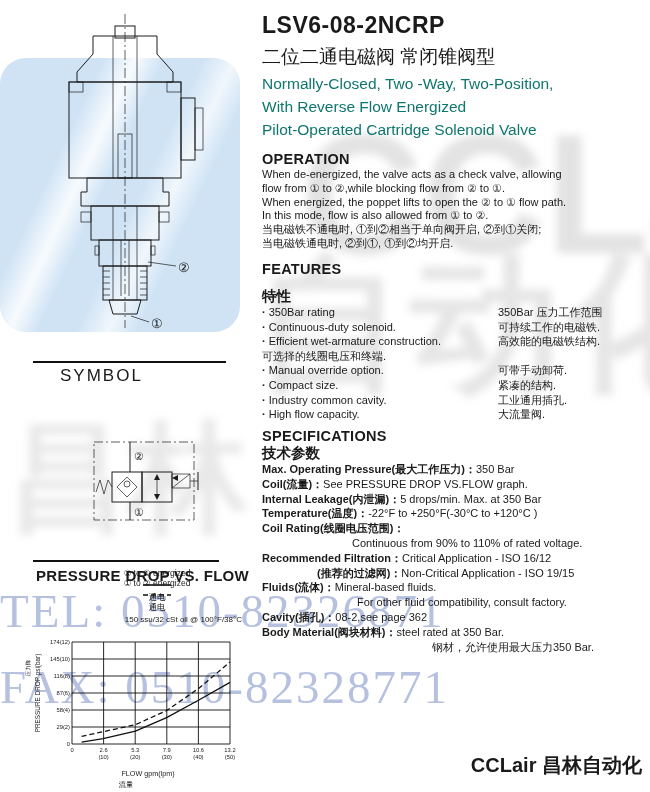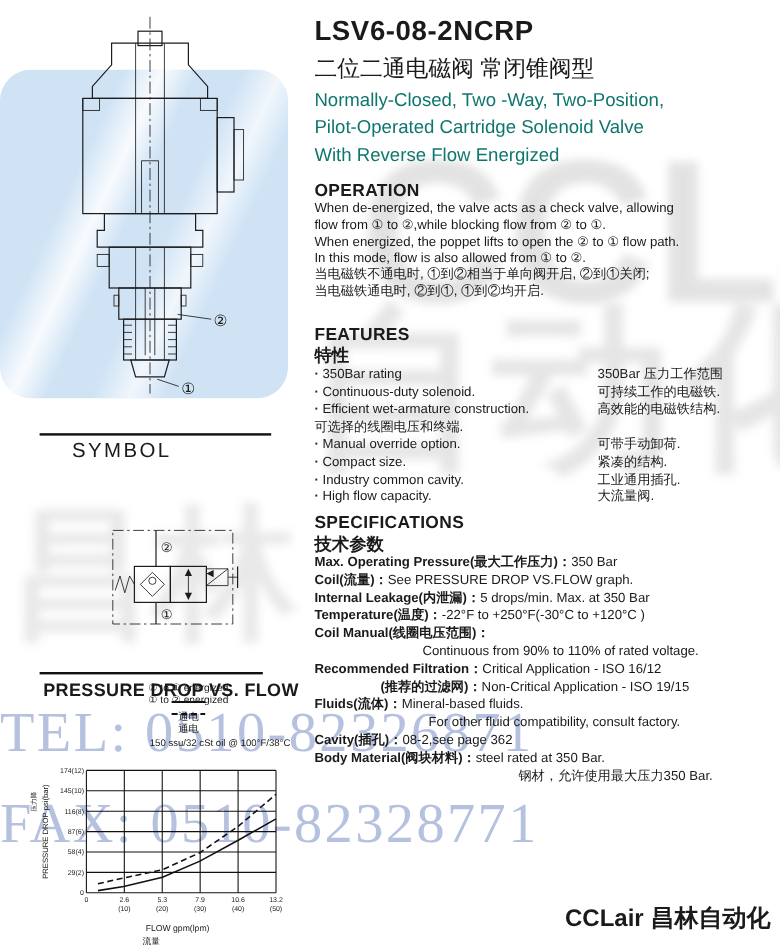--- a/index.html
+++ b/index.html
@@ -209,35 +209,35 @@
       <text class="svgtxt" x="204" y="131">(50)</text>
     </g>
     <text class="svgtxt" font-size="7.2" text-anchor="middle" x="122" y="148">FLOW  gpm(lpm)</text>
     <text class="svgtxt" font-size="7.2" text-anchor="middle" x="100" y="159">流量</text>
   </svg>
 
   <div class="abs title content">LSV6-08-2NCRP</div>
   <div class="abs subtitle-zh content">二位二通电磁阀  常闭锥阀型</div>
   <div class="abs subtitle-en content">
     <div>Normally-Closed, Two -Way, Two-Position,</div>
+    <div>With Reverse Flow Energized</div>
     <div>Pilot-Operated Cartridge Solenoid Valve</div>
-    <div>With Reverse Flow Energized</div>
   </div>
 
   <div class="abs sec-heading content" style="left:262px;top:151px;">OPERATION</div>
   <div class="abs body-lines content" style="left:262px;top:168px;width:392px;">
     <div>When de-energized, the valve acts as a check valve, allowing</div>
     <div>flow from ① to ②,while blocking flow from ② to ①.</div>
     <div>When energized, the poppet lifts to open the ② to ① flow path.</div>
     <div>In this mode, flow is also allowed from ① to ②.</div>
     <div>当电磁铁不通电时, ①到②相当于单向阀开启, ②到①关闭;</div>
     <div>当电磁铁通电时, ②到①, ①到②均开启.</div>
   </div>
 
-  <div class="abs sec-heading content" style="left:262px;top:271px;">FEATURES</div>
+  <div class="abs sec-heading content" style="left:262px;top:261px;">FEATURES</div>
   <div class="abs sec-heading-zh content" style="left:262px;top:287px;">特性</div>
   <ul class="abs features-list content">
     <li>
         <span class="feat-en">350Bar rating</span>
         <span class="feat-zh">350Bar 压力工作范围</span>
       </li>
     <li>
         <span class="feat-en">Continuous-duty solenoid.</span>
         <span class="feat-zh">可持续工作的电磁铁.</span>
       </li>
@@ -266,21 +266,21 @@
       </li>
   </ul>
 
   <div class="abs sec-heading content" style="left:262px;top:428px;">SPECIFICATIONS</div>
   <div class="abs sec-heading-zh content" style="left:262px;top:444px;">技术参数</div>
   <div class="abs spec-rows content">
     <div><span class="spec-b">Max. Operating Pressure(最大工作压力)：</span><span>350 Bar</span></div>
     <div><span class="spec-b">Coil(流量)：</span><span>See PRESSURE DROP VS.FLOW graph.</span></div>
     <div><span class="spec-b">Internal Leakage(内泄漏)：</span><span>5 drops/min. Max. at 350 Bar</span></div>
     <div><span class="spec-b">Temperature(温度)：</span><span>-22°F to +250°F(-30°C to +120°C )</span></div>
-    <div><span class="spec-b">Coil Manual(线圈电压范围)：</span><span></span></div>
+    <div><span class="spec-b">Coil Rating(线圈电压范围)：</span><span></span></div>
     <div style="padding-left:90px;"><span>Continuous from 90% to 110% of rated voltage.</span></div>
     <div><span class="spec-b">Recommended Filtration：</span><span>Critical Application - ISO 16/12</span></div>
     <div style="padding-left:55px;"><span class="spec-b">(推荐的过滤网)：</span><span>Non-Critical Application - ISO 19/15</span></div>
     <div><span class="spec-b">Fluids(流体)：</span><span>Mineral-based fluids.</span></div>
     <div style="padding-left:95px;"><span>For other fluid compatibility, consult factory.</span></div>
     <div><span class="spec-b">Cavity(插孔)：</span><span>08-2,see page 362</span></div>
     <div><span class="spec-b">Body Material(阀块材料)：</span><span>steel rated at 350 Bar.</span></div>
     <div style="padding-left:170px;"><span>钢材，允许使用最大压力350 Bar.</span></div>
   </div>
 

